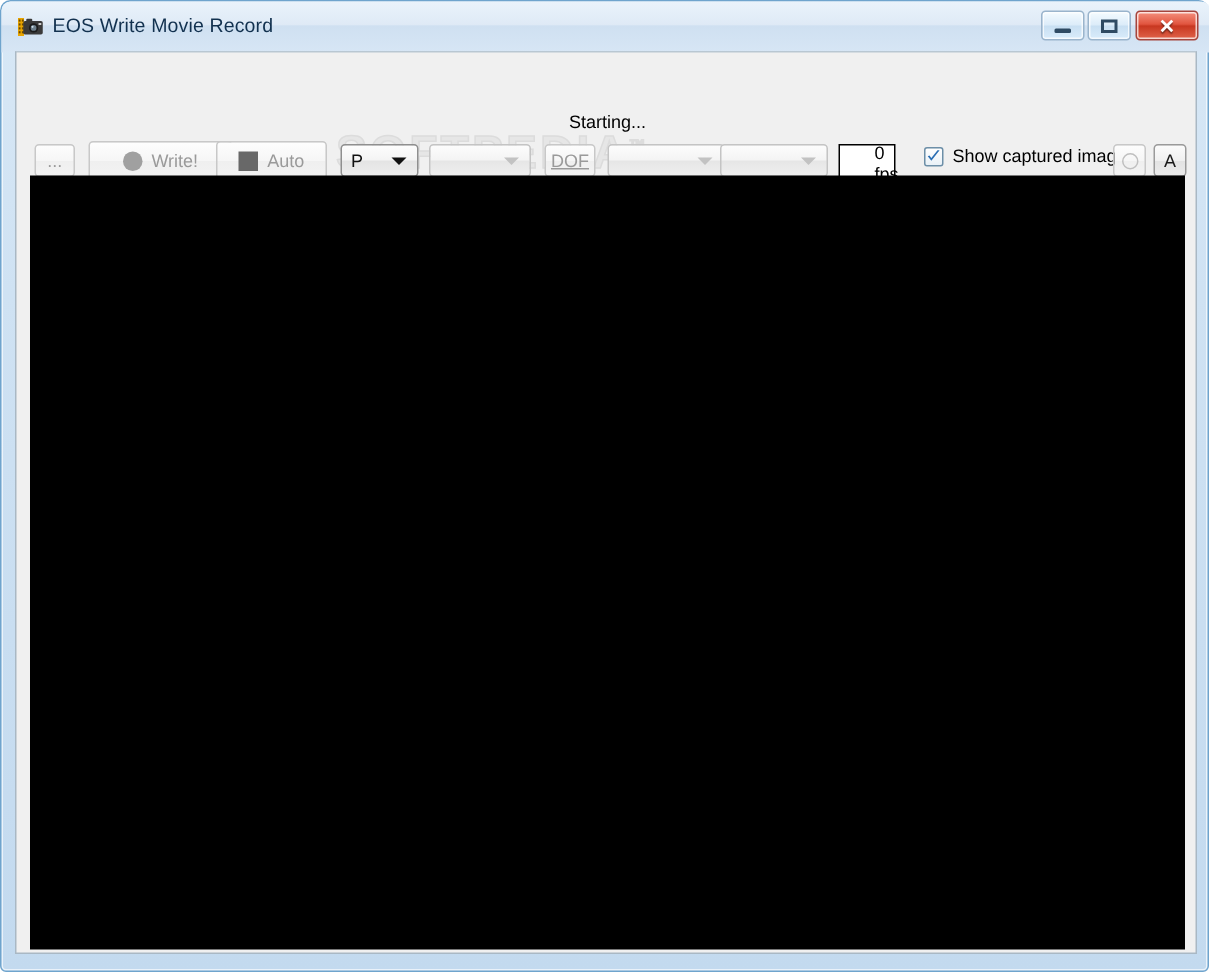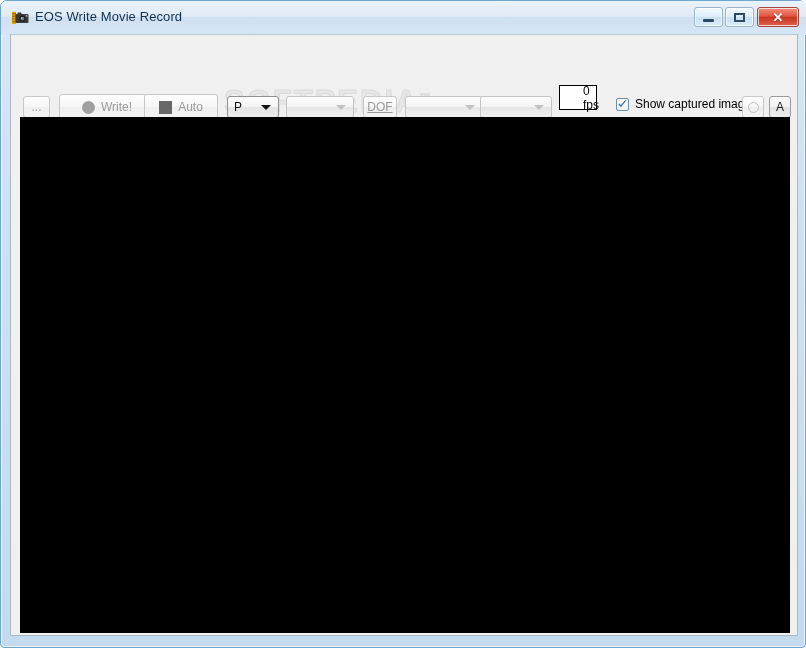--- a/index.html
+++ b/index.html
@@ -345,20 +345,21 @@
           <span class="max-box"></span>
         </span>
     </div>
     <div class="winbtn" id="btn-close">
       <span class="winbtn-glyph close-x">✕</span>
     </div>
   </div>
 
   <div id="client">
 
+    <div id="status-text">Starting...</div>
 
     <div class="btn" style="left:12px; top:61px; width:27px; height:22px;">...</div>
 
     <div class="btn" style="left:48px; top:59px; width:96px; height:26px;justify-content:center;">
       <span class="ico ico-circle"></span>
       <span>Write!</span>
     </div>
 
     <div class="btn" style="left:133px; top:59px; width:74px; height:26px;">
       <span class="ico ico-square"></span>
@@ -384,21 +385,21 @@
     <div class="combo" style="left:394px; top:61px; width:78px; height:22px;">
       <span></span>
       <span class="arrow"></span>
     </div>
 
     <div class="combo" style="left:469px; top:61px; width:72px; height:22px;">
       <span></span>
       <span class="arrow"></span>
     </div>
 
-    <div class="textbox" style="left:548px; top:50px; width:38px; height:25px;padding-left:23px;">0 fps</div>
+    <div class="textbox" style="left:548px; top:61px; width:38px; height:25px;padding-left:23px;">0 fps</div>
 
     <div id="show-captured">
       <span class="cbox">
         <svg width="11" height="11" viewBox="0 0 11 11">
           <path d="M1.5 5.2 L3.9 8.2 L9.4 1.2 L8.0 1.2 L3.9 6.3 L2.6 4.6 Z" fill="#2b6fb4"></path>
         </svg>
       </span>
       <span id="show-captured-label">Show captured image</span>
     </div>
 

